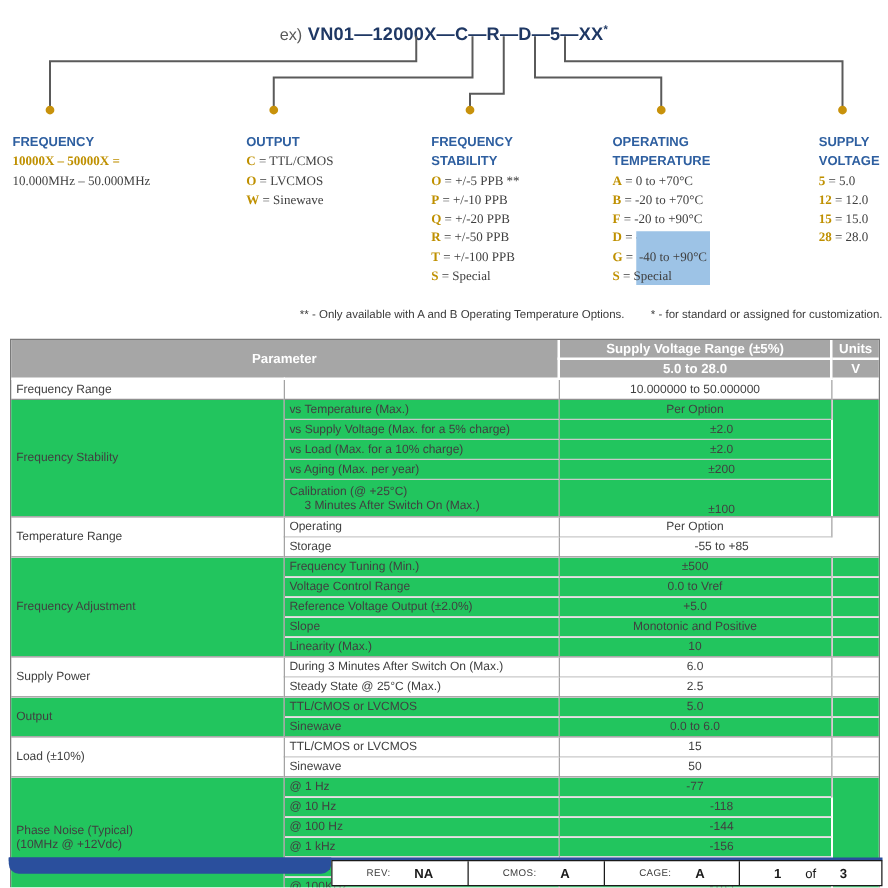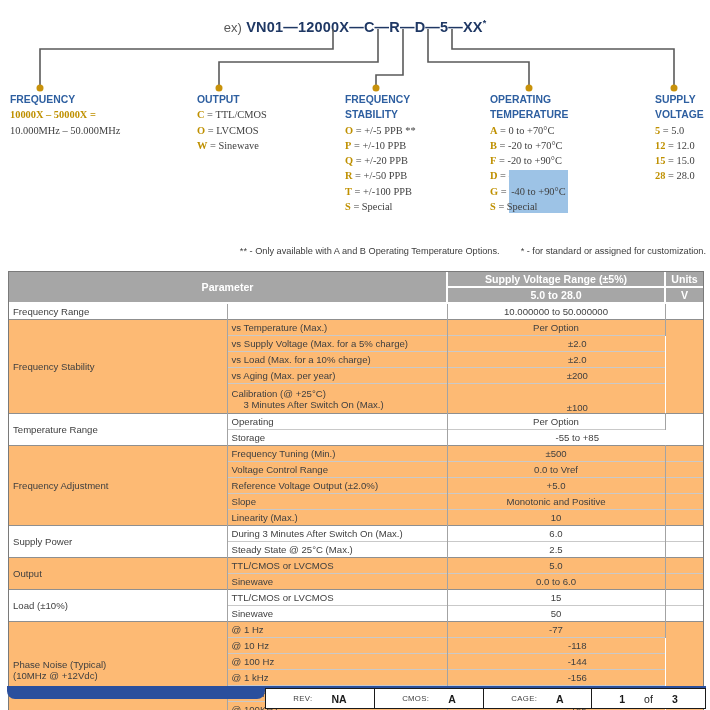--- a/index.html
+++ b/index.html
@@ -9,21 +9,21 @@
   
   .pn-title{position:absolute;top:18px;left:0;width:710px;text-align:center;white-space:nowrap;}
   .pn-prefix{font-size:13px;color:#595959;}
   .pn-number{font-size:14.5px;font-weight:bold;color:#1f3864;letter-spacing:.2px;}
   .pn-star{font-size:9px;font-weight:bold;color:#1f3864;vertical-align:super;}
 
   
   .tree{position:absolute;top:26px;left:0;}
 
   
-  .opt-col{position:absolute;top:92px;font-size:10.4px;line-height:15.3px;white-space:nowrap;}
+  .opt-col{position:absolute;top:107px;font-size:10.4px;line-height:15.3px;white-space:nowrap;}
   .opt-header{color:#2e5fa0;font-weight:bold;}
   .code{color:#bf9000;font-weight:bold;}
   .opt-line{color:#3f3f3f;font-family:Liberation Serif, serif;}
   .hl{background:#9dc3e6;padding:16px 2px;}
   .col-frequency{left:10px;}
   .col-output{left:197px;}
   .col-stability{left:345px;}
   .col-optemp{left:490px;}
   .col-supply{left:655px;}
 
@@ -38,21 +38,21 @@
   table.spec col.c-val{width:218px;}   table.spec col.c-unit{width:38px;}
   table.spec thead th{background:#a6a6a6;color:#fff;font-weight:bold;font-size:10.6px;
       border:2px solid #fff;height:14px;padding:0;}
   table.spec thead tr:first-child th{border-top:none;}
   table.spec thead th:first-child{border-left:none;}
   table.spec thead th:last-child{border-right:none;}
   table.spec td{height:15px;padding:0 4px;border-right:1px solid #a3a3a3;
       border-top:1px solid #c9c9c9;overflow:hidden;}
   table.spec td:last-child{border-right:none;padding-left:46px;}
   table.spec tr.gstart td{border-top:1px solid #8f8f8f;}
-  table.spec td.shaded{background:#fdba74;}
+  table.spec td.shaded{background:#22c55e;}
   td.param{vertical-align:middle;padding-left:20px;}
   td.sub{text-align:left;padding-left:6px;}
   td.sub .indent{padding-left:12px;}
   td.value{text-align:center;}
   td.unit{text-align:center;font-size:9.3px;padding:0 1px;}
   tr.tall td{height:29px;}
   tr.tall td.value{vertical-align:bottom;}
 
   
   .footer-line{position:absolute;left:7px;top:686px;width:699px;height:2.5px;background:#2a4f9d;}

